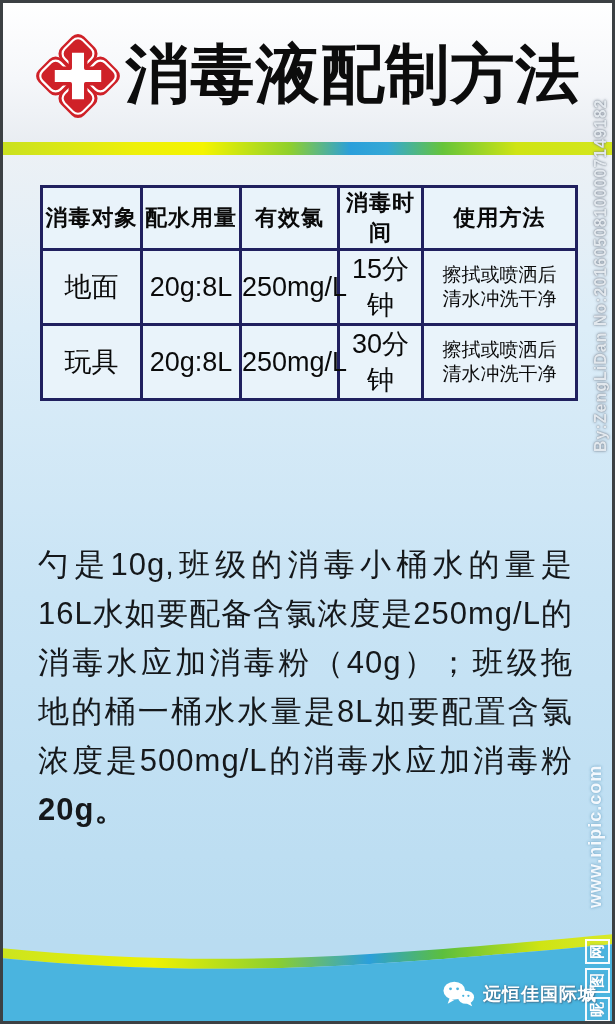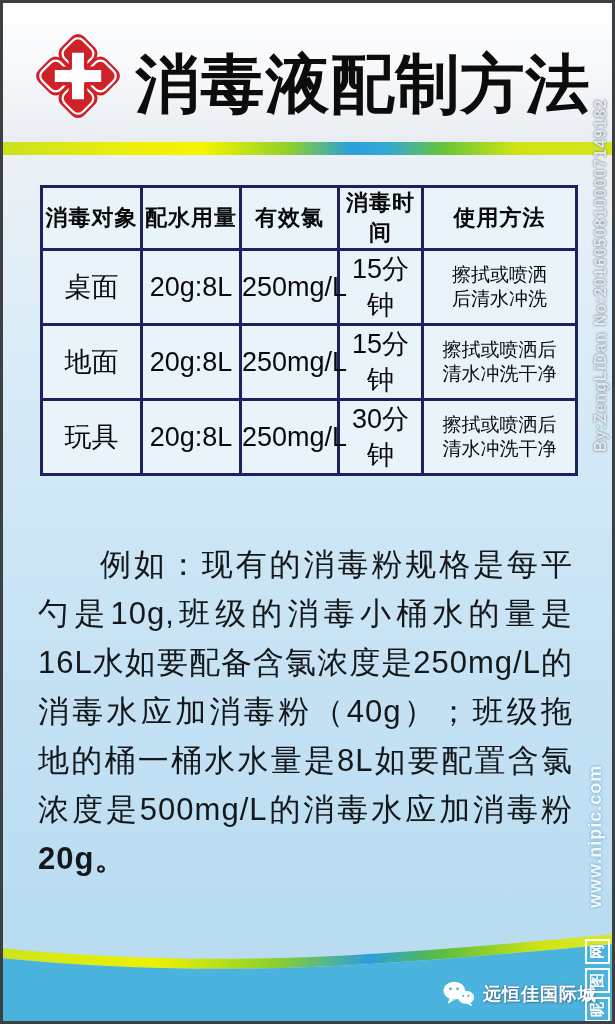--- a/index.html
+++ b/index.html
@@ -12,21 +12,21 @@
   .frame { position:absolute; inset:0; border:3px solid #3c4043; pointer-events:none; z-index:60; }
 
   
   .header {
     position:absolute; left:3px; right:3px; top:3px; height:139px;
     background:linear-gradient(180deg,#ffffff 0%,#f5f7fa 55%,#e9edf2 100%);
     display:flex; align-items:center;
   }
   .logo { position:absolute; left:32px; top:26px; width:86px; height:94px; }
   .title {
-    position:absolute; left:116px; top:22px; width:468px; margin:10px;
+    position:absolute; left:116px; top:22px; width:468px; margin:0;
     font-family:"Liberation Serif", serif; font-weight:900;
     font-size:64px; line-height:100px; letter-spacing:1px;
     color:#0c0c0c; white-space:nowrap; text-align:center;
   }
   .stripe-top {
     position:absolute; left:0; right:0; top:142px; height:13px; z-index:5;
     background:linear-gradient(90deg,#c9e020 0%,#eef00a 22%,#f4f400 33%,#90d02c 47%,#2b9fdb 57%,#35a8d5 63%,#66c43a 72%,#cfe414 84%,#d4e61e 100%);
   }
 
   
@@ -116,45 +116,37 @@
         <tr>
           <th>消毒对象</th>
           <th>配水用量</th>
           <th>有效氯</th>
           <th>消毒时间</th>
           <th>使用方法</th>
         </tr>
       </thead>
     <tbody>
         <tr>
-          <td>桌面</td>
-          <td>20g:8L</td>
-          <td>250mg/L</td>
-          <td>15分钟</td>
-          <td class="method">擦拭或喷洒<br>后清水冲洗</td>
-        </tr>
-        <tr>
           <td>地面</td>
           <td>20g:8L</td>
           <td>250mg/L</td>
           <td>15分钟</td>
           <td class="method">擦拭或喷洒后<br>清水冲洗干净</td>
         </tr>
         <tr>
           <td>玩具</td>
           <td>20g:8L</td>
           <td>250mg/L</td>
           <td>30分钟</td>
           <td class="method">擦拭或喷洒后<br>清水冲洗干净</td>
         </tr>
       </tbody>
   </table>
 
   <div class="example">
-      <div class="line first">例如：现有的消毒粉规格是每平</div>
       <div class="line">勺是10g,班级的消毒小桶水的量是</div>
       <div class="line">16L水如要配备含氯浓度是250mg/L的</div>
       <div class="line">消毒水应加消毒粉（40g）；班级拖</div>
       <div class="line">地的桶一桶水水量是8L如要配置含氯</div>
       <div class="line">浓度是500mg/L的消毒水应加消毒粉</div>
       <div class="line last">20g。</div>
     </div>
 
   <svg class="footer-svg" viewBox="0 0 615 96" preserveAspectRatio="none">
     <defs>

